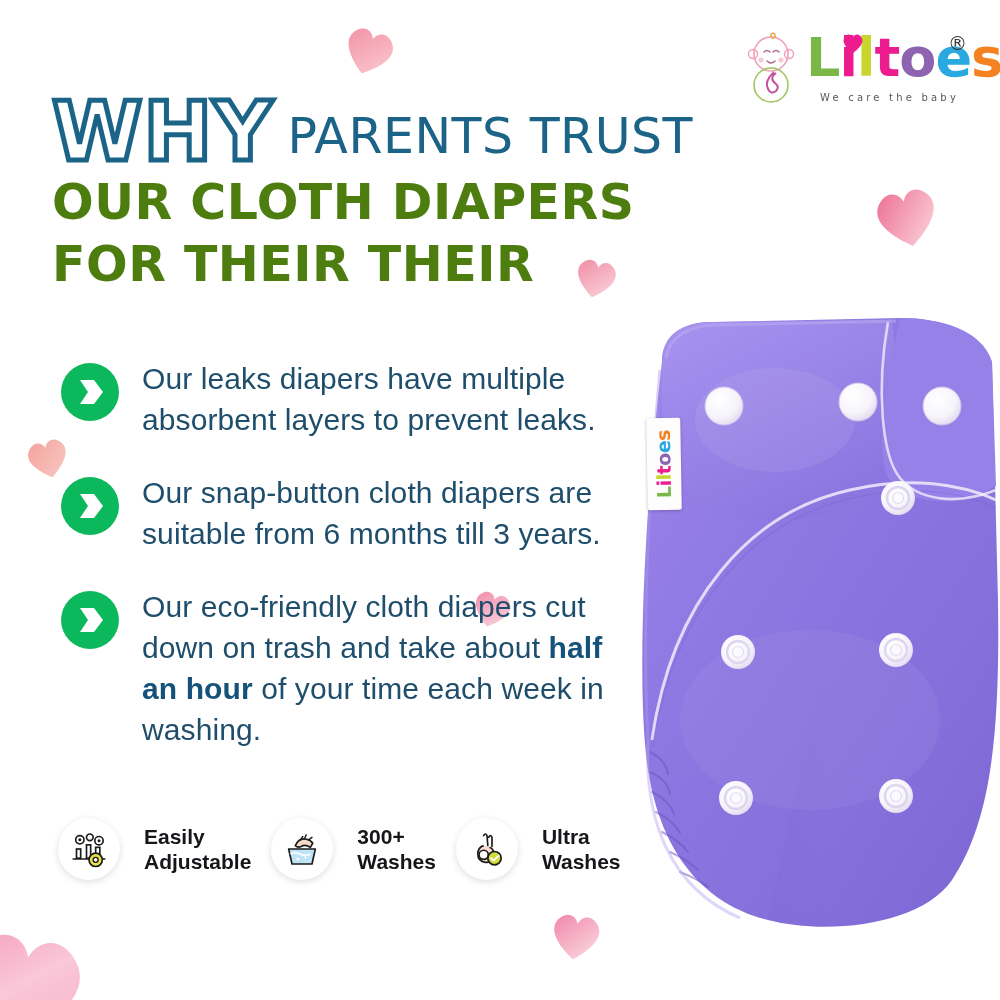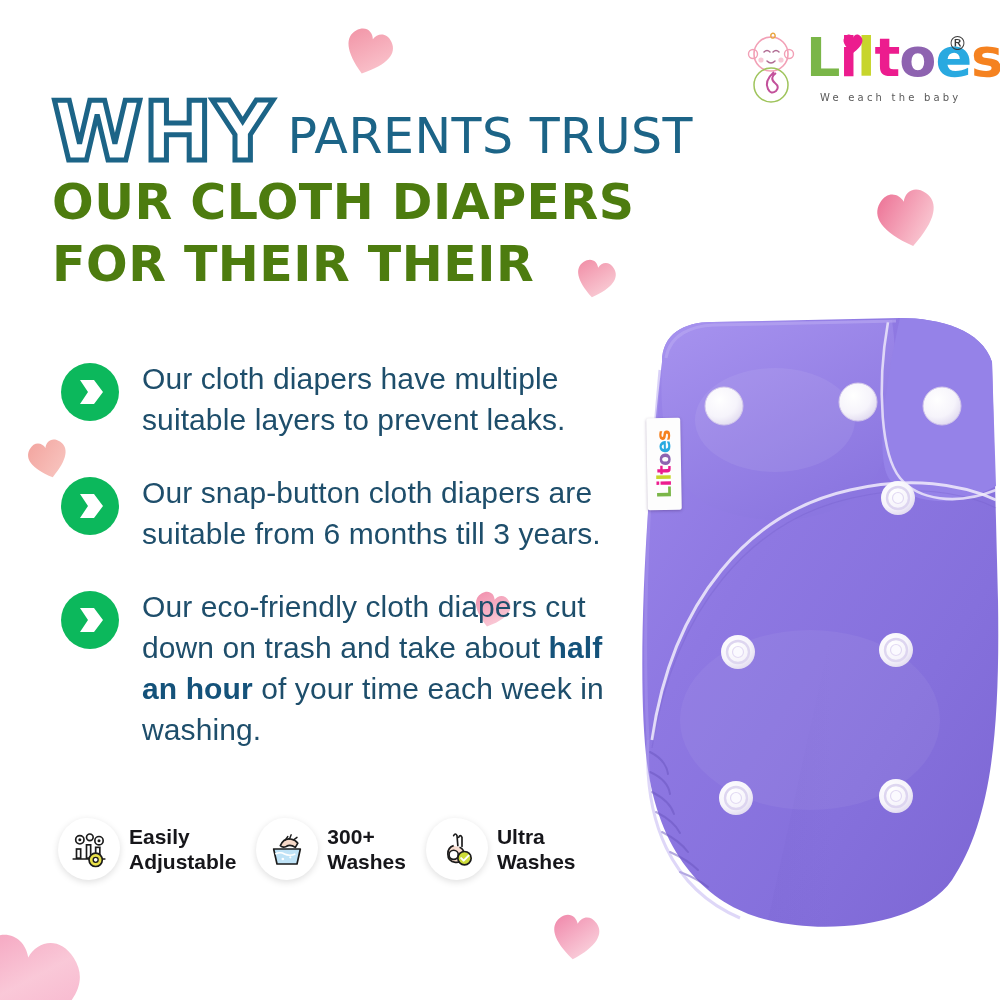--- a/index.html
+++ b/index.html
@@ -58,21 +58,21 @@
   .bullet-icon { flex:0 0 auto; width:60px; height:60px; margin-top:4px; }
   .bullet-icon svg { display:block; width:60px; height:60px; }
   .bullet-text {
     font-family:"Liberation Sans", sans-serif;
     font-size:30px; line-height:41px; color:#1e4e6b; letter-spacing:0.1px;
   }
   .bullet-text b { font-weight:bold; color:#14527a; }
 
   
   .badges { position:absolute; left:58px; top:818px; display:flex; align-items:center; gap:20px; }
-  .badge { display:flex; align-items:center; gap:9px; }
+  .badge { display:flex; align-items:center; gap:24px; }
   .badge-ico {
     width:62px; height:62px; flex:0 0 auto; border-radius:46% 54% 50% 50% / 52% 48% 52% 48%;
     background:#ffffff; box-shadow:0 2px 7px rgba(0,0,0,0.13);
     display:flex; align-items:center; justify-content:center;
   }
   .badge-ico svg { display:block; }
   .badge-label {
     font-family:"Liberation Sans", sans-serif; font-weight:bold;
     font-size:21px; line-height:25px; color:#16161a; white-space:pre-line;
   }
@@ -194,42 +194,42 @@
         <circle cx="31" cy="53" r="17" fill="none" stroke="#9fc45c" stroke-width="1.5"></circle>
         <path d="M34 40 q-10 9 -6 17 q3 6 8 2 q4 -4 -1 -8 q-6 -5 1 -10" fill="none" stroke="#c2509a" stroke-width="2"></path>
       </svg>
     </div>
     <div class="logo-word" id="logo-word"><span style="color: rgb(122, 182, 72);">L</span><span style="color: rgb(236, 28, 142);">i</span><span style="color: rgb(199, 213, 44);">l</span><span style="color: rgb(236, 28, 142);">t</span><span style="color: rgb(142, 99, 176);">o</span><span style="color: rgb(41, 169, 224);">e</span><span style="color: rgb(245, 130, 32);">s</span></div>
     <div class="logo-heart">
       <svg viewBox="0 0 100 100">
         <path d="M50 88 C14 62 6 40 20 25 C32 12 46 18 50 30 C54 18 68 12 80 25 C94 40 86 62 50 88Z" fill="#ec1c8e"></path>
       </svg>
     </div>
-    <div class="logo-tagline">We each the baby</div>
+    <div class="logo-tagline">We care the baby</div>
     <div class="logo-reg">®</div>
   </div>
 
   <div class="headline">
     <div class="hl-row1">
       <div class="hl-why">WHY</div>
       <div class="hl-plain">PARENTS TRUST</div>
     </div>
     <div class="hl-line">OUR CLOTH DIAPERS</div>
     <div class="hl-line">FOR THEIR THEIR</div>
   </div>
 
   <div class="bullets" id="bullets">
       <div class="bullet">
         <div class="bullet-icon">
           <svg viewBox="0 0 60 60">
   <circle cx="30" cy="30" r="29" fill="#0cb85c"></circle>
   <path d="M20 18 L34 18 L43 30 L34 42 L20 42 L28 30 Z" fill="#ffffff"></path>
 </svg>
         </div>
-        <div class="bullet-text">Our cloth diapers have multiple suitable layers to prevent leaks.</div>
+        <div class="bullet-text">Our leaks diapers have multiple absorbent layers to prevent leaks.</div>
       </div>
       <div class="bullet">
         <div class="bullet-icon">
           <svg viewBox="0 0 60 60">
   <circle cx="30" cy="30" r="29" fill="#0cb85c"></circle>
   <path d="M20 18 L34 18 L43 30 L34 42 L20 42 L28 30 Z" fill="#ffffff"></path>
 </svg>
         </div>
         <div class="bullet-text">Our snap-button cloth diapers are suitable from 6 months till 3 years.</div>
       </div>

